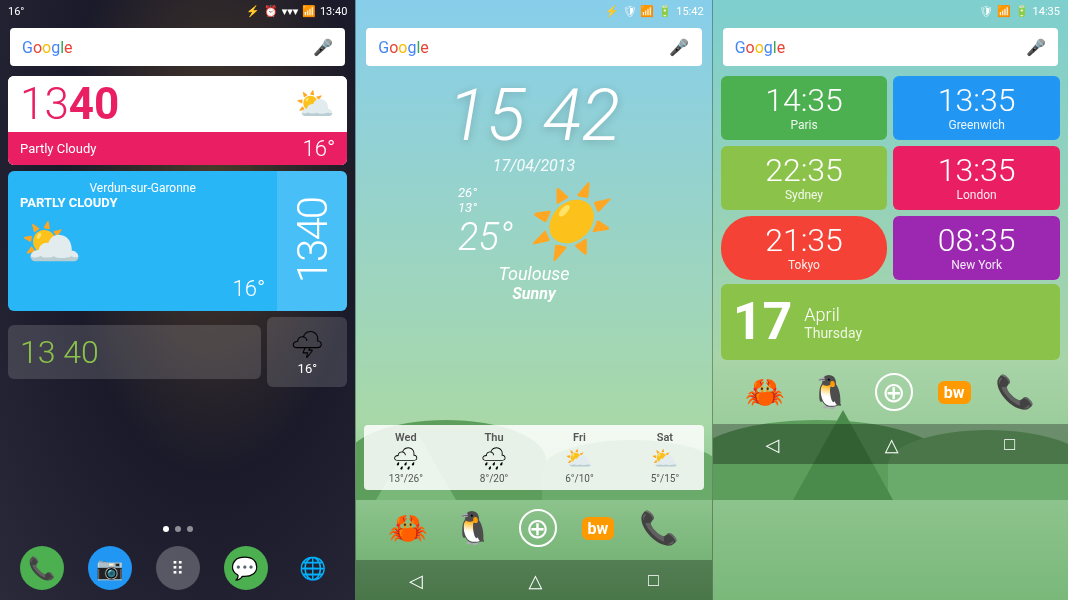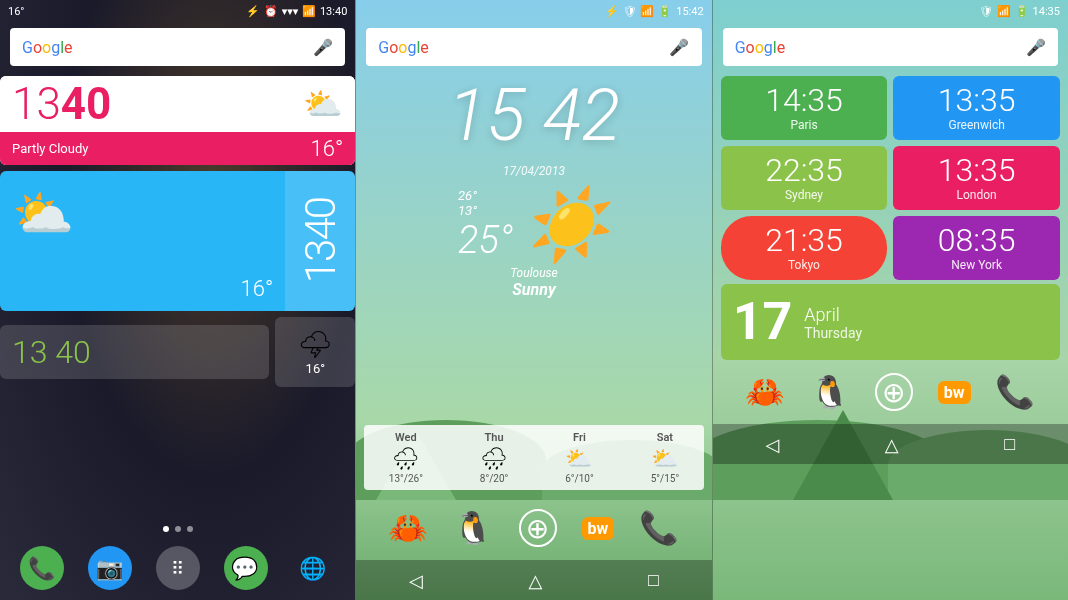--- a/index.html
+++ b/index.html
@@ -78,21 +78,21 @@
     .google-logo span.g-yellow { color: #fbbc05; }
     .google-logo span.g-green { color: #34a853; }
     .mic-icon {
       color: #4285f4;
       font-size: 16px;
     }
 
     
     .widgets-area {
       flex: 1;
-      padding: 4px 0;
+      padding: 4px 8px;
       display: flex;
       flex-direction: column;
       gap: 6px;
       z-index: 5;
       position: relative;
     }
 
     
     .widget-clock-bar {
       background: white;
@@ -271,43 +271,43 @@
     }
     .s2-big-time {
       color: white;
       font-size: 72px;
       font-weight: 300;
       line-height: 1;
       text-shadow: 0 2px 8px rgba(0,0,0,0.2);
     }
     .s2-date {
       color: white;
-      font-size: 12px;
-      margin-top: 12px;
+      font-size: 16px;
+      margin-top: 4px;
       opacity: 0.9;
     }
     .s2-weather-row {
       display: flex;
       align-items: center;
       gap: 10px;
       margin-top: 6px;
     }
     .s2-temps {
       display: flex;
       flex-direction: column;
       color: white;
       font-size: 13px;
     }
     .s2-main-temp {
       color: white;
       font-size: 38px;
       font-weight: 300;
     }
     .s2-sun { font-size: 70px; }
-    .s2-city { color: white; font-size: 12px; text-align: right; }
+    .s2-city { color: white; font-size: 18px; text-align: right; }
     .s2-condition { color: white; font-size: 16px; font-weight: 700; text-align: center; }
 
     
     .forecast-bar {
       background: rgba(255,255,255,0.85);
       margin: 6px 8px;
       border-radius: 4px;
       display: flex;
       justify-content: space-around;
       padding: 6px 4px;
@@ -482,20 +482,24 @@
         <div style="font-size:32px;">⛅</div>
       </div>
       <div class="widget-weather-strip">
         <span class="weather-strip-text">Partly Cloudy</span>
         <span class="weather-strip-temp">16°</span>
       </div>
     </div>
 
     <div class="widget-weather-blue">
       <div class="weather-blue-left">
+        <div>
+          <div class="weather-city">Verdun-sur-Garonne</div>
+          <div class="weather-condition">PARTLY CLOUDY</div>
+        </div>
         <div class="weather-cloud-icon">⛅</div>
         <div class="weather-temp-bottom">16°</div>
       </div>
       <div class="weather-blue-right">
         <div class="clock-vertical">1340</div>
       </div>
     </div>
 
     <div class="widget-small-row">
       <div class="widget-small-clock">

